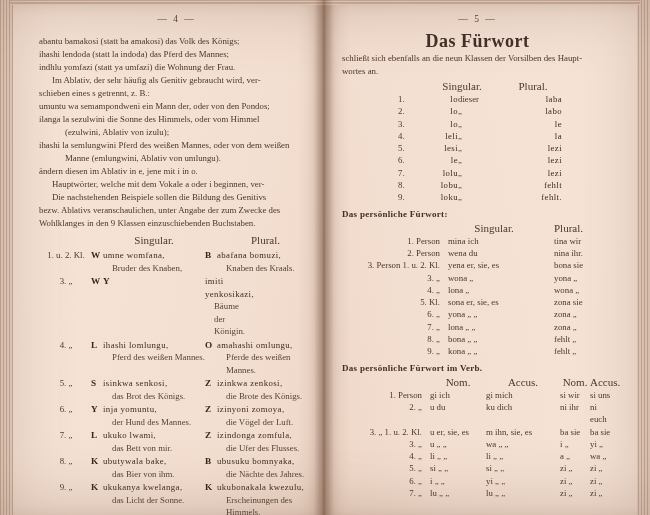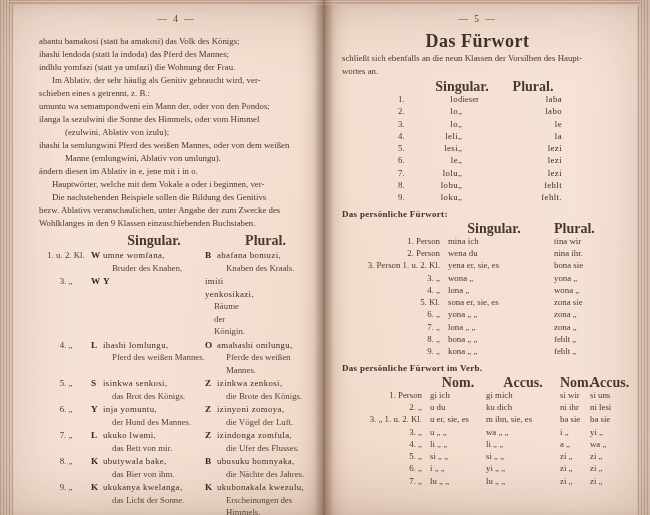--- a/index.html
+++ b/index.html
@@ -31,21 +31,21 @@
                rgba(70,38,22,.42) 50%, rgba(95,55,35,.28) 60%, rgba(95,55,35,0) 100%); }
   .vignette { position:absolute; inset:0; z-index:5; pointer-events:none;
     box-shadow: inset 0 0 70px rgba(110,70,50,.30); }
 
   .pageno { font-size:9.5px; text-align:center; letter-spacing:2px; color:#5a463c; margin:0 0 9px; }
 
   .line { height:13px; white-space:nowrap; }
   .line.para { text-indent:13px; }
   .line.cont { padding-left:26px; }
 
-  .hd { font-size:14px; color:#4a372e;font-weight:bold; }
+  .hd { font-size:11px; color:#4a372e; }
 
   
   .g-head, .g-row { display:grid; grid-template-columns:52px 12px 102px 12px 1fr; }
   .g-head { margin:4px 0 2px; }
   .g-head .hd-s { grid-column:3; text-align:center; }
   .g-head .hd-p { grid-column:5; text-align:center; }
   .g-row { line-height:12.5px; margin-bottom:1px; }
   .g-label { padding-left:2px;text-align:center; }
   .g-letter { font-weight:bold; font-size:9.2px; color:#35271f; }
   .zulu { display:block; letter-spacing:.4px; color:#3d2d25; }
@@ -409,21 +409,21 @@
             <span>gi mich</span>
             <span>si wir</span>
             <span>si uns</span>
           </div>
 
           <div class="v-row">
             <span class="v-label">2. „</span>
             <span>u du</span>
             <span>ku dich</span>
             <span>ni ihr</span>
-            <span>ni lesi</span>
+            <span>ni euch</span>
           </div>
 
           <div class="v-row">
             <span class="v-label">3. „ 1. u. 2. Kl.</span>
             <span>u er, sie, es</span>
             <span>m ihn, sie, es</span>
             <span>ba sie</span>
             <span>ba sie</span>
           </div>
 

